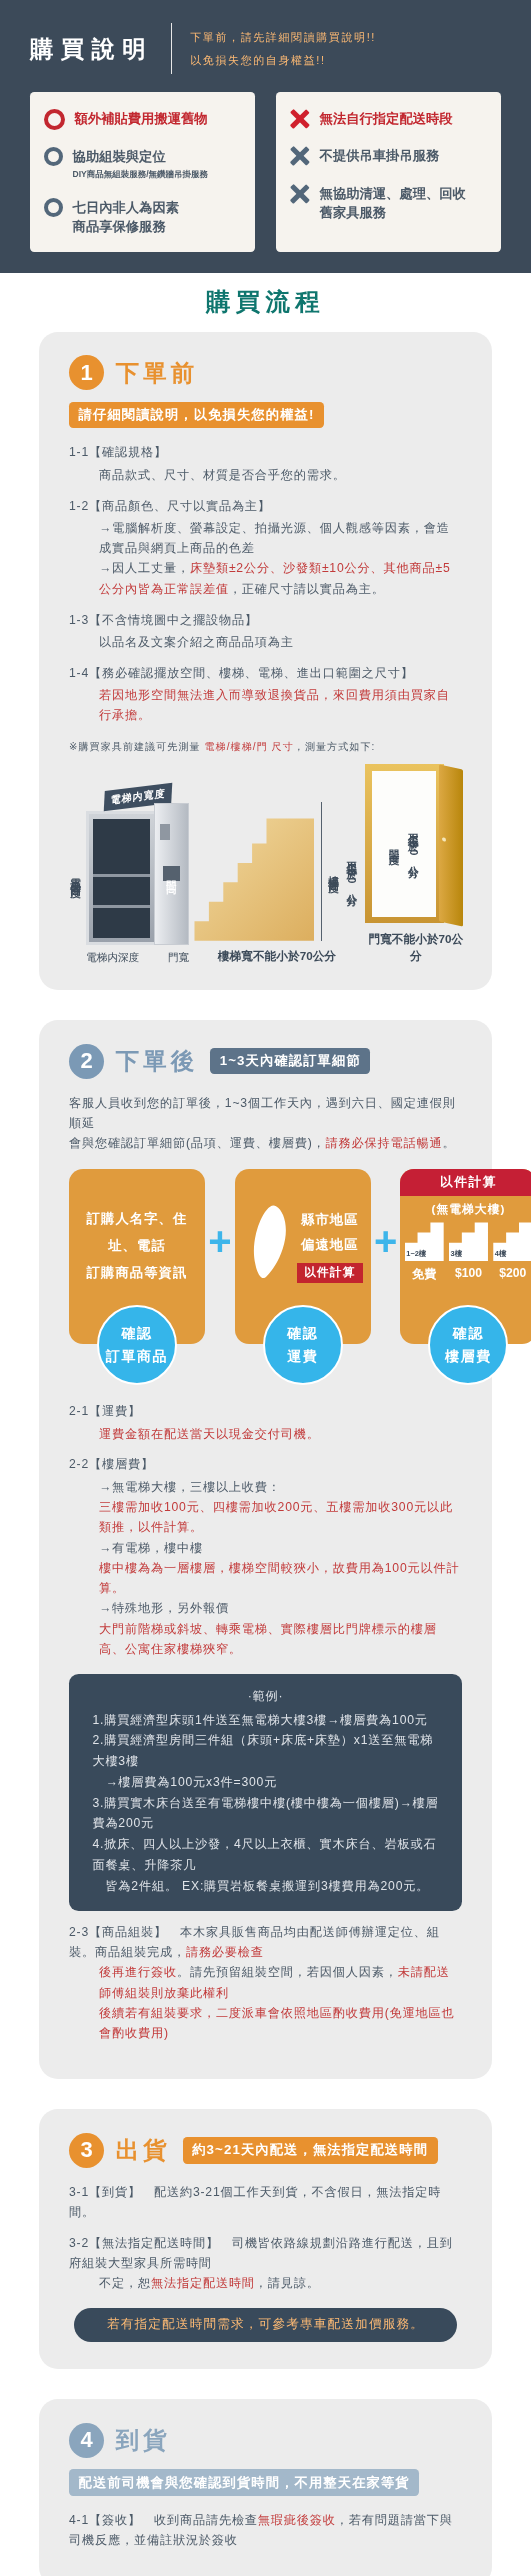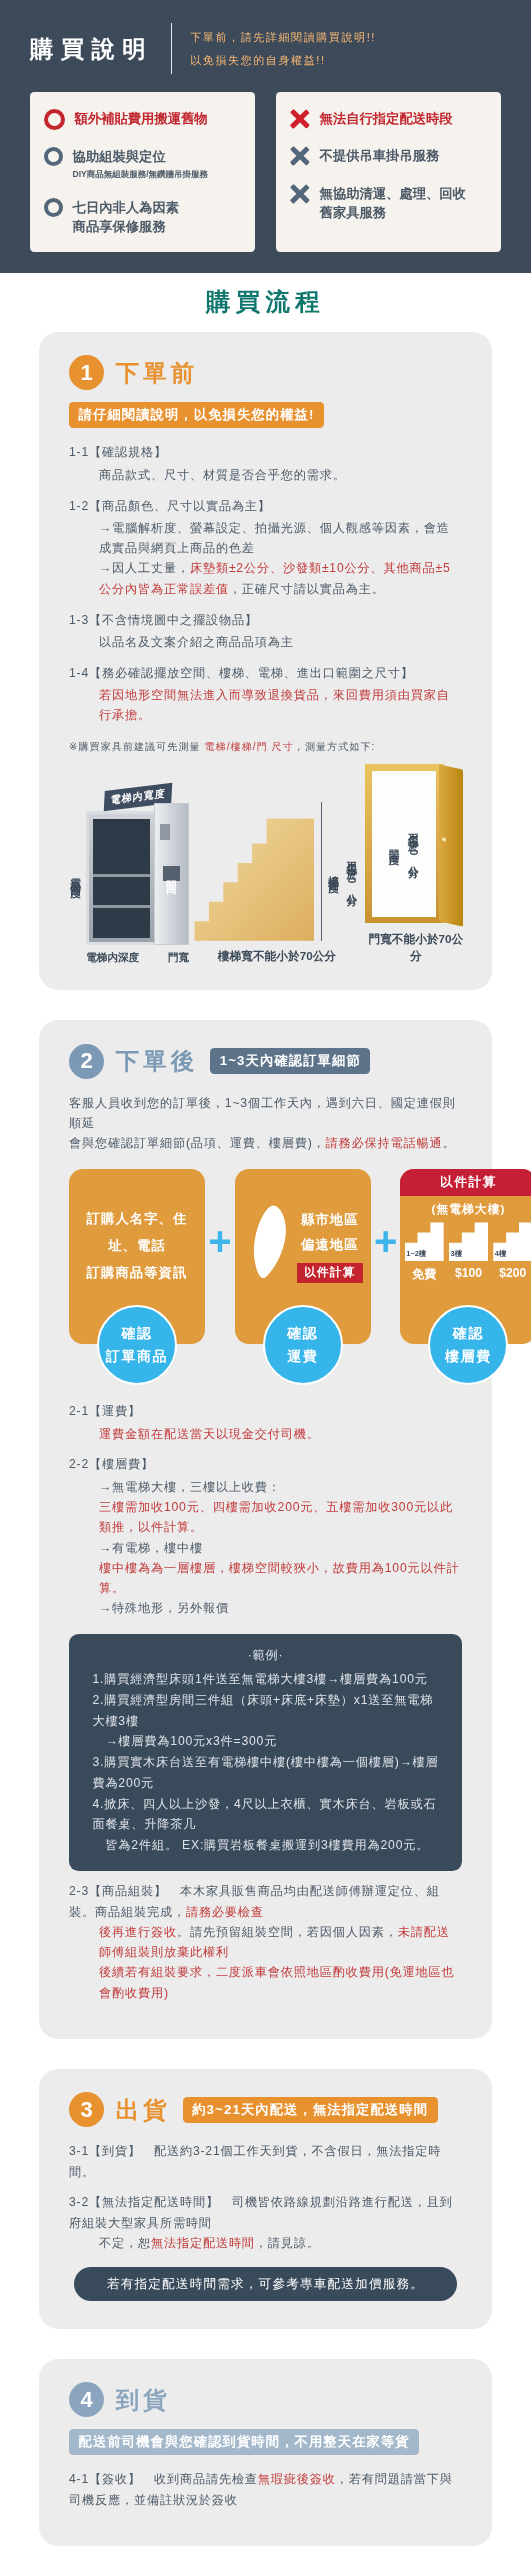--- a/index.html
+++ b/index.html
@@ -52,21 +52,21 @@
   .theme-slatelight .step-badge { background:#a3b8ca; }
 
   .clause { margin:10.6px 0; font-size:12.2px; line-height:1.66; letter-spacing:0.8px; }
   .clause-head { margin-bottom:2.1px; }
   .clause-body { padding-left:30px; }
   .clause-inline .clause-body { padding-left:30px; }
   .line { display:block; }
 
   .darkbox { background:#394a5b; border-radius:9.6px; padding:11.7px 23.4px 15px; color:#dfe3e8; font-size:12.2px; line-height:1.7; letter-spacing:0.8px; margin:15px 0 5.3px; }
   .darkbox-title { text-align:center; margin-bottom:3.2px; }
-  .pill { background:#394a5b; border-radius:23.4px; color:#ffffff; font-size:12.7px; letter-spacing:1.1px; text-align:center; padding:8.5px 10.6px; margin:14px 5.3px 2.1px; }
+  .pill { background:#394a5b; border-radius:23.4px; color:#fdba74; font-size:12.7px; letter-spacing:1.1px; text-align:center; padding:8.5px 10.6px; margin:14px 5.3px 2.1px; }
 
   
   .cards-row { display:flex; align-items:stretch; gap:3.2px; margin:16px 0 57px; }
   .d-card { background:#e09b3d; border-radius:14px; width:136px; position:relative; display:flex; flex-direction:column; align-items:center; justify-content:center; min-height:175px; flex:none; }
   .plus-icon { color:#3db5ea; font-size:40px; font-weight:bold; align-self:center; flex:1; text-align:center; line-height:1; padding-bottom:32px; }
   .d-card .card-lines { color:#fff; font-size:13.3px; font-weight:bold; letter-spacing:1.1px; text-align:center; line-height:2.0; padding:0 6.4px 21px; }
   .card2-flex { display:flex; align-items:center; gap:5.3px; padding:0 7.4px 23.4px; }
   .taiwan-svg { flex:none; }
   .card2-right { text-align:center; }
   .card2-right .region { color:#fff; font-size:13.3px; font-weight:bold; letter-spacing:1.1px; line-height:1.9; }
@@ -92,21 +92,21 @@
   .elev-stack { position:relative; }
   .elev-top-label { display:inline-block; background:#3e4e60; color:#fff; font-size:10px; font-weight:bold; padding:3.2px 6.4px; transform:rotate(-7deg) skewX(-10deg); margin-bottom:4.2px; letter-spacing:1.1px; }
   .elev-box { display:flex; }
   .elev-cab { width:68px; height:134px; background:linear-gradient(180deg,#cfd3d8,#9aa1ab); border:3.7px solid #dadde1; border-right:none; padding:4.2px; }
   .elev-inner { width:100%; height:100%; background:#2e3a47; position:relative; }
   .elev-inner::before,.elev-inner::after { content:""; position:absolute; left:0; right:0; height:3.7px; background:#8f97a1; }
   .elev-inner::before { top:46%; } .elev-inner::after { top:72%; }
   .elev-door { width:35px; height:142px; margin-top:-8.5px; background:linear-gradient(90deg,#eceef1,#b4bac2); border:1.6px solid #c8ccd2; position:relative; display:flex; align-items:center; justify-content:center; }
   .elev-door::before { content:""; position:absolute; top:20px; left:5.3px; width:9.6px; height:16px; background:#8f97a1; }
   .door-h-label { color:#fff; font-size:10.6px; font-weight:bold; background:#55616e; padding:5.3px 1.6px; }
-  .elev-bottom { display:flex; justify-content:space-between; font-size:10.6px; font-weight:bold; color:#3c4a59; margin-top:5.3px;align-items:flex-end; }
+  .elev-bottom { display:flex; justify-content:space-between; font-size:10.6px; font-weight:normal; color:#3c4a59; margin-top:5.3px;align-items:flex-end; }
   .stairs-flex { display:flex; align-items:stretch; gap:6.4px; }
   .stair-shape { width:120px; height:139px; background:linear-gradient(135deg,#f3dda6,#dcae5e); clip-path:polygon(0 100%, 0 86%, 12% 86%, 12% 72%, 24% 72%, 24% 58%, 36% 58%, 36% 44%, 48% 44%, 48% 30%, 60% 30%, 60% 12%, 100% 12%, 100% 100%); }
   .stair-meas { display:flex; gap:4.2px; align-items:center; font-size:10.6px; font-weight:bold; color:#3c4a59; border-left:1.1px solid #55616e; padding-left:5.3px; }
   .door-frame { width:79px; height:159px; background:linear-gradient(180deg,#eac35e,#c89432); padding:6.4px 7.4px; position:relative; margin-right:23.4px; }
   .door-opening { background:#fdfdfb; width:100%; height:100%; display:flex; align-items:center; justify-content:center; gap:5.3px; font-size:10.6px; font-weight:bold; color:#3c4a59; }
   .door-panel { position:absolute; top:3.2px; right:-20px; width:24.4px; height:157px; background:linear-gradient(90deg,#dcA843,#b8860b); transform:skewY(12deg); border-radius:1.6px; }
   .door-panel::before { content:""; position:absolute; left:3.2px; top:46%; width:4.2px; height:4.2px; border-radius:50%; background:#f5e6b8; }
 </style>
 </head>
 <body>
@@ -300,20 +300,21 @@
         </div>
       </div>
       <div class="clause">
         <div class="clause-head">2-2【樓層費】</div>
         <div class="clause-body">
           <div class="line"><span>→無電梯大樓，三樓以上收費：</span></div>
           <div class="line"><span class="red">三樓需加收100元、四樓需加收200元、五樓需加收300元以此類推，以件計算。</span></div>
           <div class="line"><span>→有電梯，樓中樓</span></div>
           <div class="line"><span class="red">樓中樓為為一層樓層，樓梯空間較狹小，故費用為100元以件計算。</span></div>
           <div class="line"><span>→特殊地形，另外報價</span></div>
+          <div class="line"><span class="red">大門前階梯或斜坡、轉乘電梯、實際樓層比門牌標示的樓層高、公寓住家樓梯狹窄。</span></div>
         </div>
       </div>
       <div class="darkbox">
         <div class="darkbox-title">·範例·</div>
         <div class="line"><span>1.購買經濟型床頭1件送至無電梯大樓3樓→樓層費為100元</span></div>
         <div class="line"><span>2.購買經濟型房間三件組（床頭+床底+床墊）x1送至無電梯大樓3樓</span></div>
         <div class="line"><span>　→樓層費為100元x3件=300元</span></div>
         <div class="line"><span>3.購買實木床台送至有電梯樓中樓(樓中樓為一個樓層)→樓層費為200元</span></div>
         <div class="line"><span>4.掀床、四人以上沙發，4尺以上衣櫃、實木床台、岩板或石面餐桌、升降茶几</span></div>
         <div class="line"><span>　皆為2件組。 EX:購買岩板餐桌搬運到3樓費用為200元。</span></div>

